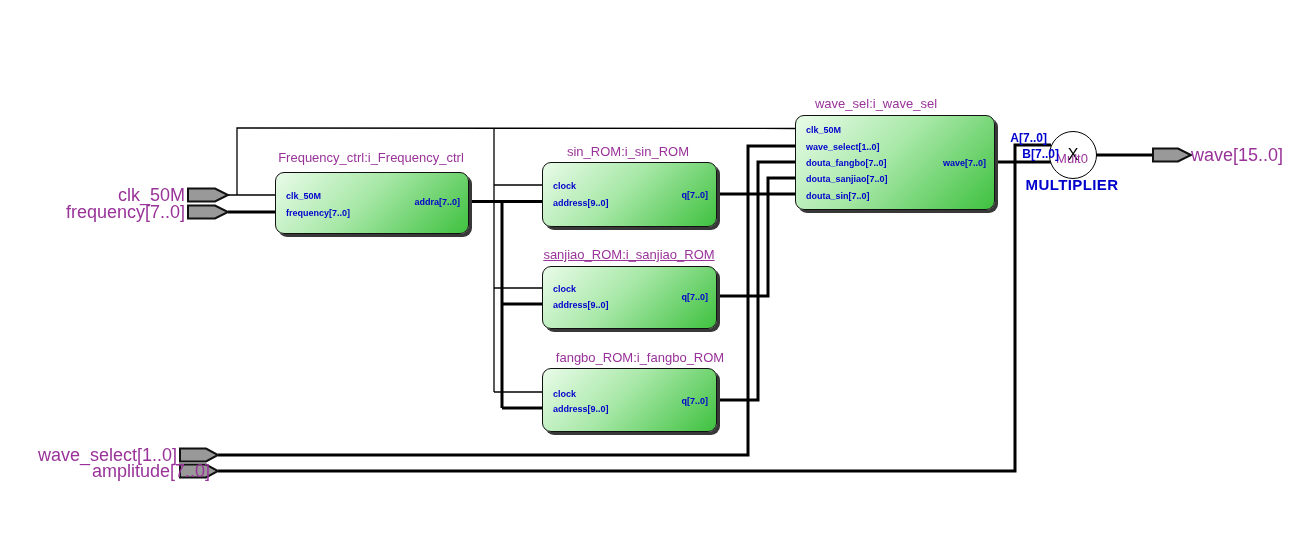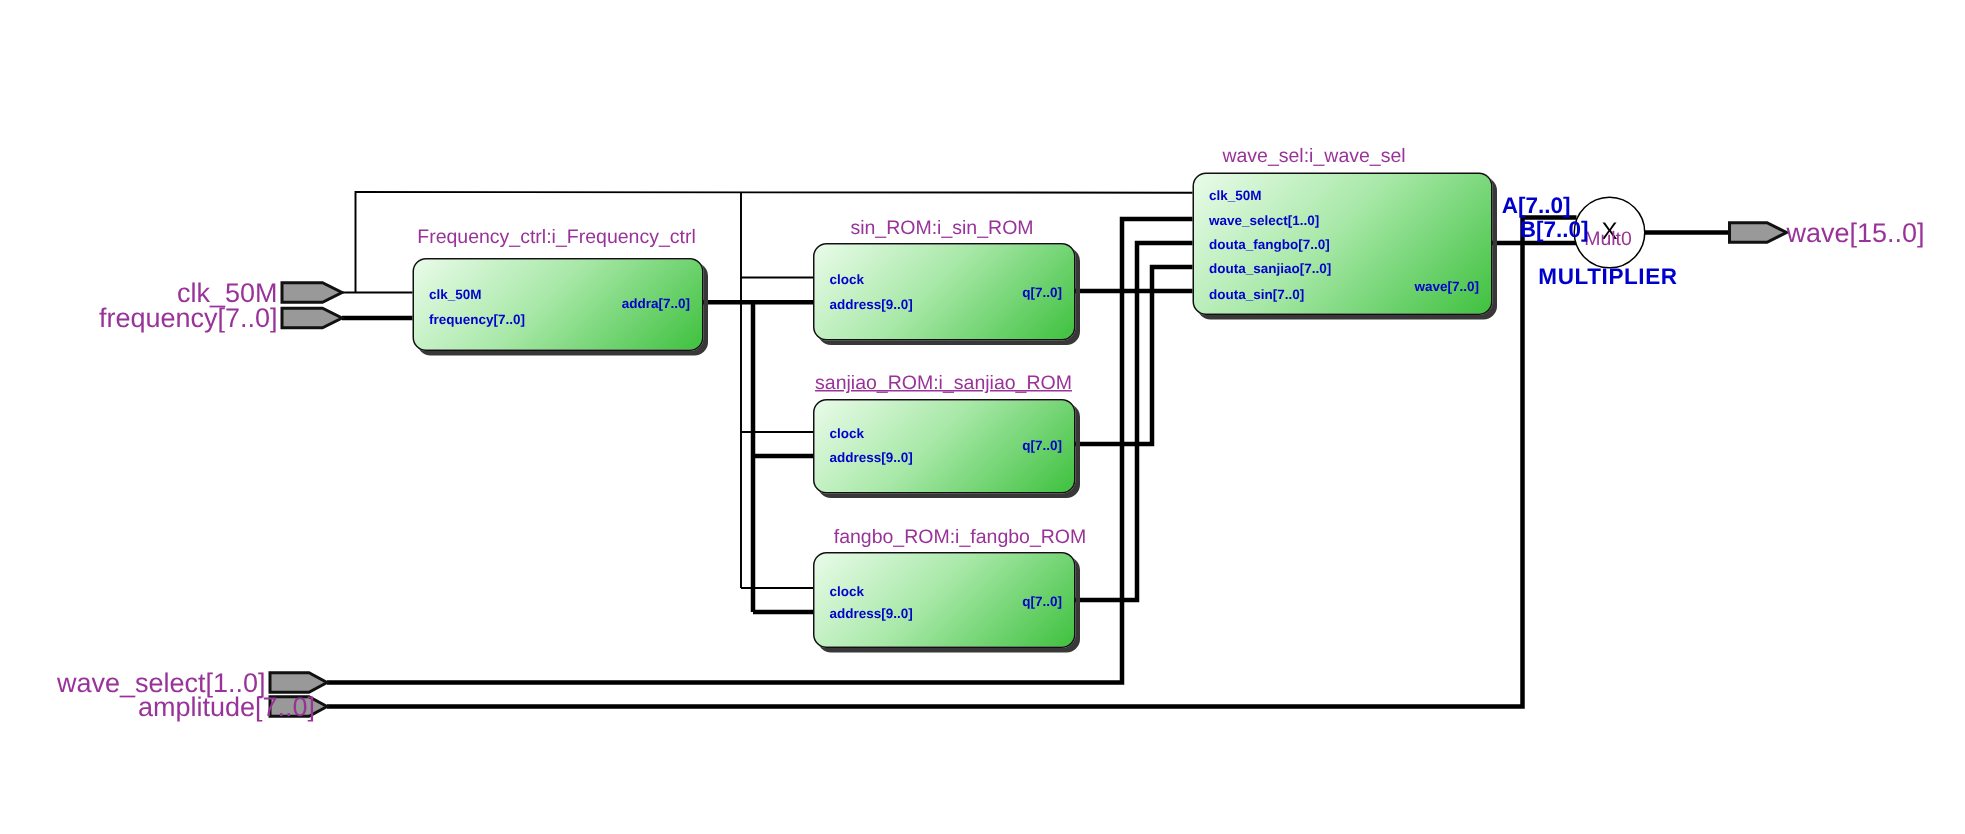--- a/index.html
+++ b/index.html
@@ -13,21 +13,21 @@
   .pt.l{left:10px;}
   .pt.r{right:8px;text-align:right;}
   .title{position:absolute;z-index:3;font-size:13px;color:#993399;white-space:nowrap;
          transform:translateX(-50%);line-height:14px;}
   .pinlbl{position:absolute;z-index:3;font-size:18px;color:#993399;white-space:nowrap;line-height:16px;}
   .ral{text-align:right;}
   .mult-circle{position:absolute;z-index:2;left:1049px;top:131px;width:46px;height:46px;
          border:1.5px solid #000;border-radius:50%;background:#fff;
          display:flex;align-items:center;justify-content:center;
          font-size:16px;color:#000;}
-  .ablbl{position:absolute;z-index:3;font-size:15px;font-weight:bold;color:#0000cc;
+  .ablbl{position:absolute;z-index:3;font-size:12px;font-weight:bold;color:#0000cc;
          text-align:right;line-height:10px;}
   .multtype{position:absolute;z-index:3;font-size:15px;font-weight:bold;color:#0000cc;
          transform:translateX(-50%);letter-spacing:.4px;line-height:10px;}
 </style>
 </head>
 <body>
 
 <div id="canvas">
 
   <svg id="wires" width="1310" height="556">
@@ -100,21 +100,21 @@
     <div class="pt r" style="top:27px;">q[7..0]</div>
   </div>
 
   <div class="title" style="left:876px;top:97px;">wave_sel:i_wave_sel</div>
   <div class="blk" style="left:795px;top:115px;width:198px;height:93px;">
     <div class="pt l" style="top:9px;">clk_50M</div>
     <div class="pt l" style="top:26px;">wave_select[1..0]</div>
     <div class="pt l" style="top:42px;">douta_fangbo[7..0]</div>
     <div class="pt l" style="top:58px;">douta_sanjiao[7..0]</div>
     <div class="pt l" style="top:75px;text-align:right;">douta_sin[7..0]</div>
-    <div class="pt r" style="top:42px;margin-top:28px;">wave[7..0]</div>
+    <div class="pt r" style="top:42px;">wave[7..0]</div>
   </div>
 
   <div class="title" style="left:1072px;top:109px;margin-top:43px;">Mult0</div>
   <div class="ablbl" style="left:967px;top:133px;width:80px;">A[7..0]</div>
   <div class="ablbl" style="left:979px;top:149px;width:80px;">B[7..0]</div>
   <div class="mult-circle">
     <span>X</span>
   </div>
   <div class="multtype" style="left:1072px;top:180px;">MULTIPLIER</div>
 

